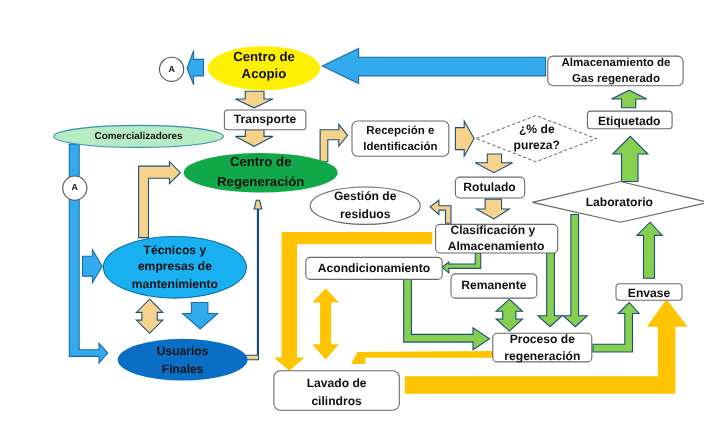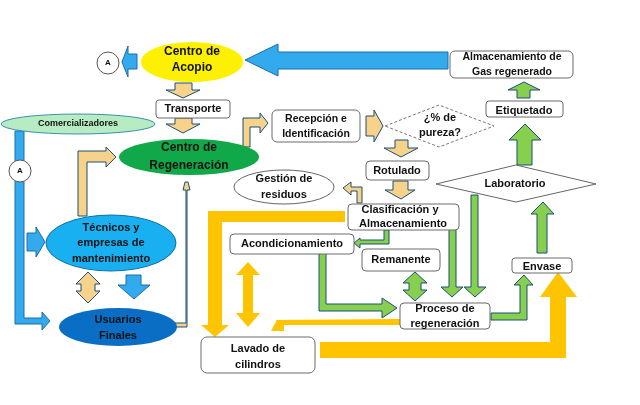--- a/index.html
+++ b/index.html
@@ -1,17 +1,17 @@
 <!DOCTYPE html>
 <html><head>
 <meta charset="utf-8">
 <style>
   html, body { margin:0; padding:0; background:#ffffff; }
   body { width:640px; height:405px; overflow:hidden; font-family:"Liberation Sans", sans-serif; }
-  #stage { position:relative; width:572px; height:405px; }
+  #stage { position:relative; width:572px; height:405px;margin-left:48px; }
   svg { position:absolute; left:0; top:0; }
   .lbl { font-family:"Liberation Sans", sans-serif; font-weight:bold; fill:#111; text-anchor:middle; dominant-baseline:middle; }
   .box { fill:#ffffff; stroke:#6b6b6b; stroke-width:1; }
 </style>
 </head>
 <body>
 
 <div id="stage">
 <svg width="640" height="405" viewBox="0 0 640 405" xmlns="http://www.w3.org/2000/svg">
 

